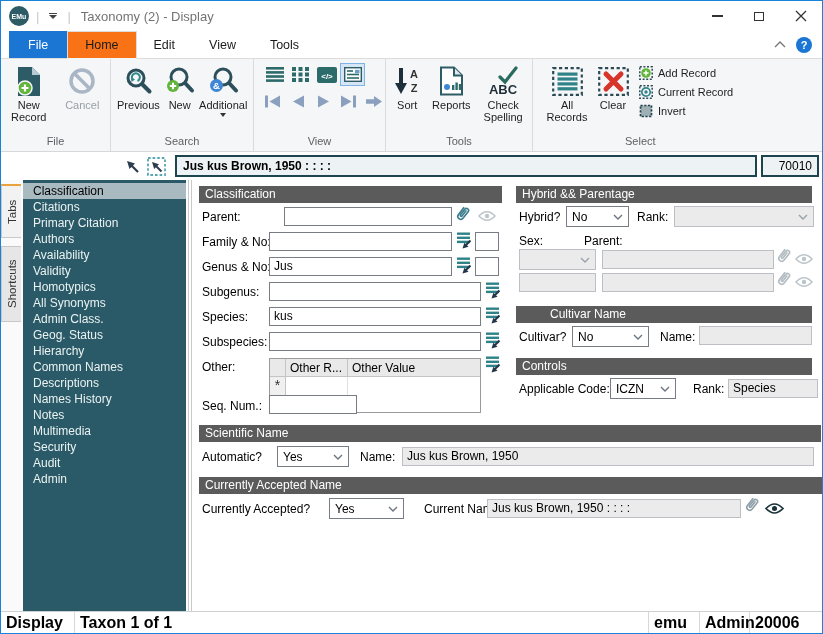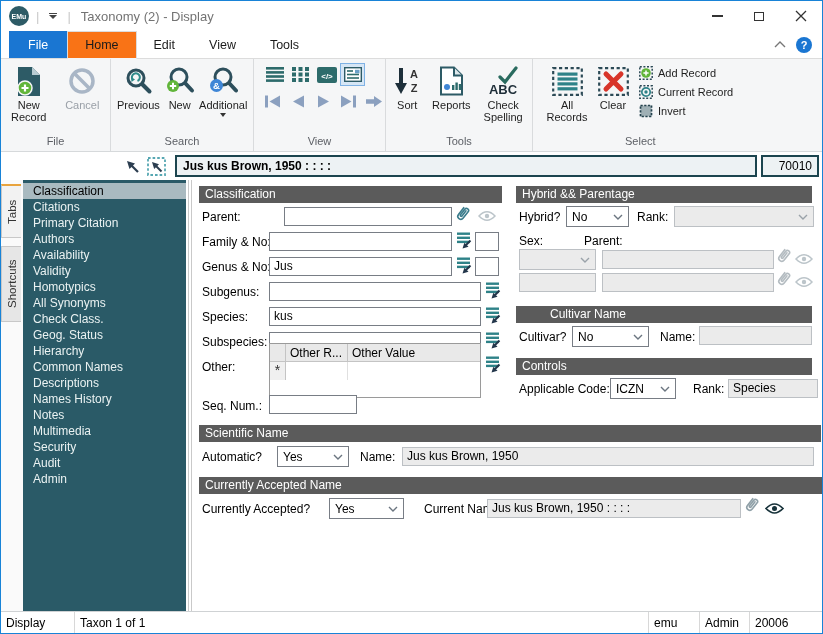--- a/index.html
+++ b/index.html
@@ -75,21 +75,21 @@
   .combo.dis{background:#ebebeb;border-color:#bcc0c4;color:#555;}
   .absico{position:absolute;line-height:0;}
   .cliprot{display:inline-block;transform:rotate(38deg);line-height:0;}
   .otab{position:absolute;border:1px solid #9a9a9a;background:#fff;display:grid;grid-template-columns:16px 62px 1fr;grid-template-rows:18px 18px;font-size:12px;box-sizing:border-box;}
   .otab .hc{background:#e9e9e9;border-right:1px solid #c4c4c4;border-bottom:1px solid #c4c4c4;line-height:18px;padding-left:4px;white-space:nowrap;overflow:hidden;}
   .otab .sc{background:#e9e9e9;border-right:1px solid #c4c4c4;border-bottom:1px solid #c4c4c4;}
   .otab .bs{background:#f0f0f0;border-right:1px solid #c4c4c4;text-align:center;font-size:14px;line-height:16px;color:#333;}
   .otab .bc{border-right:1px solid #e0e0e0;}
 
   
-  .statusbar{height:21px;border-top:1px solid #cfd2d4;display:flex;align-items:stretch;font-size:12px;color:#000;background:#fff;flex:0 0 auto;}
+  .statusbar{height:21px;border-top:1px solid #cfd2d4;display:flex;align-items:stretch;font-size:16px;color:#000;background:#fff;flex:0 0 auto;font-weight:bold;}
   .st{display:flex;align-items:center;padding:0 5px;border-right:1px solid #d8d8d8;box-sizing:border-box;white-space:nowrap;}
   .st.grow{flex:1;border-right:none;}
 </style>
 </head>
 <body>
 
 <div class="window">
 
   <div class="titlebar">
     <div class="tb-left">
@@ -407,21 +407,21 @@
 
     <div class="sidebar">
         <div class="sb-item sel">Classification</div>
         <div class="sb-item">Citations</div>
         <div class="sb-item">Primary Citation</div>
         <div class="sb-item">Authors</div>
         <div class="sb-item">Availability</div>
         <div class="sb-item">Validity</div>
         <div class="sb-item">Homotypics</div>
         <div class="sb-item">All Synonyms</div>
-        <div class="sb-item">Check Class.</div>
+        <div class="sb-item">Admin Class.</div>
         <div class="sb-item">Geog. Status</div>
         <div class="sb-item">Hierarchy</div>
         <div class="sb-item">Common Names</div>
         <div class="sb-item">Descriptions</div>
         <div class="sb-item">Names History</div>
         <div class="sb-item">Notes</div>
         <div class="sb-item">Multimedia</div>
         <div class="sb-item">Security</div>
         <div class="sb-item">Audit</div>
         <div class="sb-item">Admin</div>
@@ -502,21 +502,21 @@
             <g fill="var(--bar-teal,#2e8288)">
               <rect x="1" y="0.5" width="13" height="2.4"></rect>
               <rect x="1" y="4.6" width="13" height="2.4"></rect>
               <rect x="1" y="8.7" width="13" height="2.4"></rect>
             </g>
             <path d="M14.5 8.5 L10 13" stroke="#22364a" stroke-width="2"></path>
             <polygon points="6.5,16.5 12.5,14.8 8.4,10.7" fill="#22364a"></polygon>
           </svg></span>
 
       <span class="flbl" style="left:8px;top:180px;">Other:</span>
-      <div class="otab" style="left:75px;top:163px;width:212px;height:55px;">
+      <div class="otab" style="left:75px;top:178px;width:212px;height:55px;">
         <div class="sc"></div>
         <div class="hc">Other R...</div>
         <div class="hc" style="border-right:none;">Other Value</div>
         <div class="bs">*</div>
         <div class="bc"></div>
         <div></div>
       </div>
       <span class="absico" style="left:291px;top:176px;"><svg width="17" height="17">
             <g fill="var(--bar-teal,#2e8288)">
               <rect x="1" y="0.5" width="13" height="2.4"></rect>

